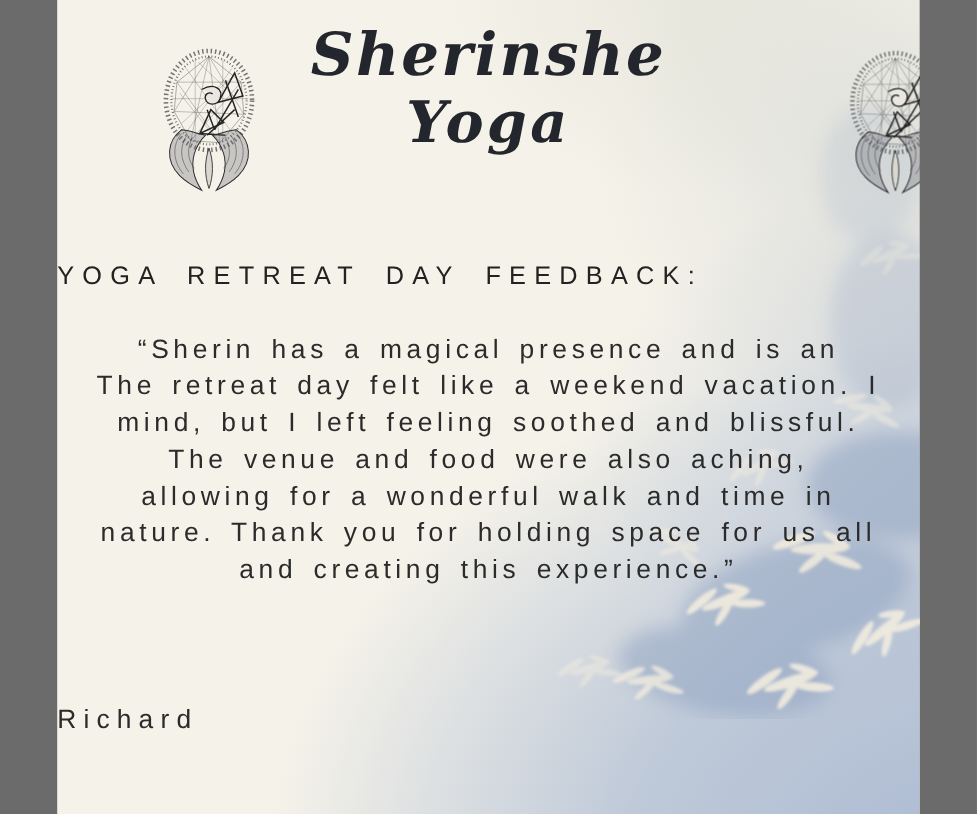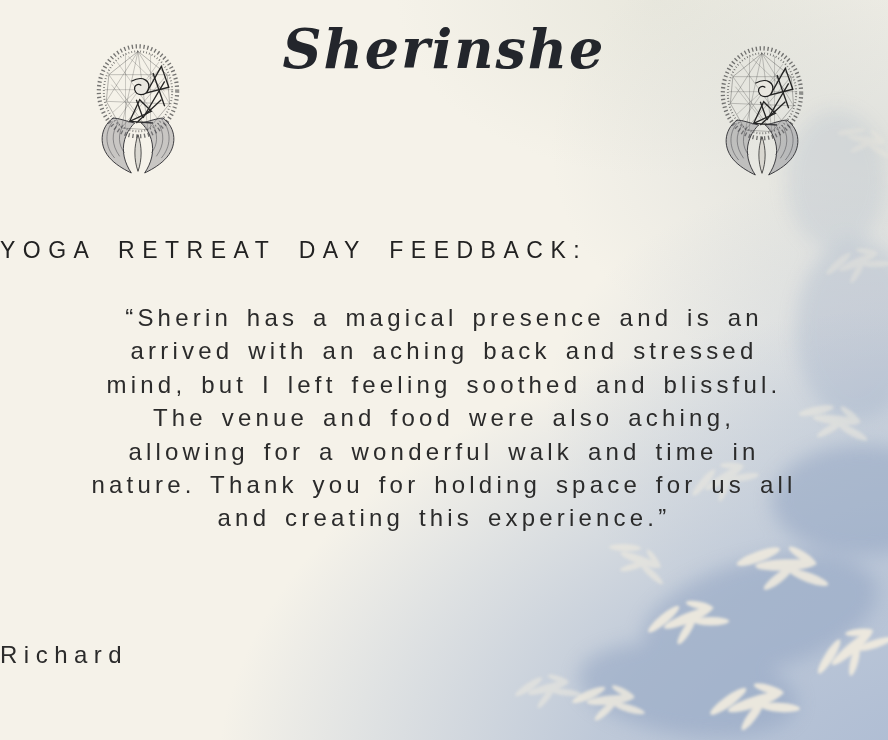--- a/index.html
+++ b/index.html
@@ -1,18 +1,18 @@
 <!DOCTYPE html>
 <html><head>
 <meta charset="utf-8">
 <style>
   html,body{margin:0;padding:0;background:#6b6b6b;}
   .stage{
     position:relative;
-    width:888px;height:740px;
+    width:784px;height:740px;
     margin:0 auto;
     overflow:hidden;
     background:#f5f2e9;
     font-family:"Liberation Sans", sans-serif;
     color:#272727;
   }
   
   .bg-wash{
     position:absolute;inset:0;pointer-events:none;
     background:
@@ -151,27 +151,28 @@
   </div>
 
   <div class="logo right">
     <svg viewBox="0 0 120 160">
         <use href="#yogalogo"></use>
       </svg>
   </div>
 
   <div class="brand">
     <div class="line1">Sherinshe</div>
+    <div class="line2">Yoga</div>
   </div>
 
   <div class="heading">YOGA RETREAT DAY FEEDBACK:</div>
 
   <div class="quote">
     <div class="qline">“Sherin has a magical presence and is an</div>
-    <div class="qline">arrived with an aching back and stressed</div>
+    <div class="qline">The retreat day felt like a weekend vacation. I</div>
     <div class="qline">mind, but I left feeling soothed and blissful.</div>
     <div class="qline">The venue and food were also aching,</div>
     <div class="qline">allowing for a wonderful walk and time in</div>
     <div class="qline">nature. Thank you for holding space for us all</div>
     <div class="qline">and creating this experience.”</div>
   </div>
 
   <div class="attribution">Richard</div>
 
 </div>

